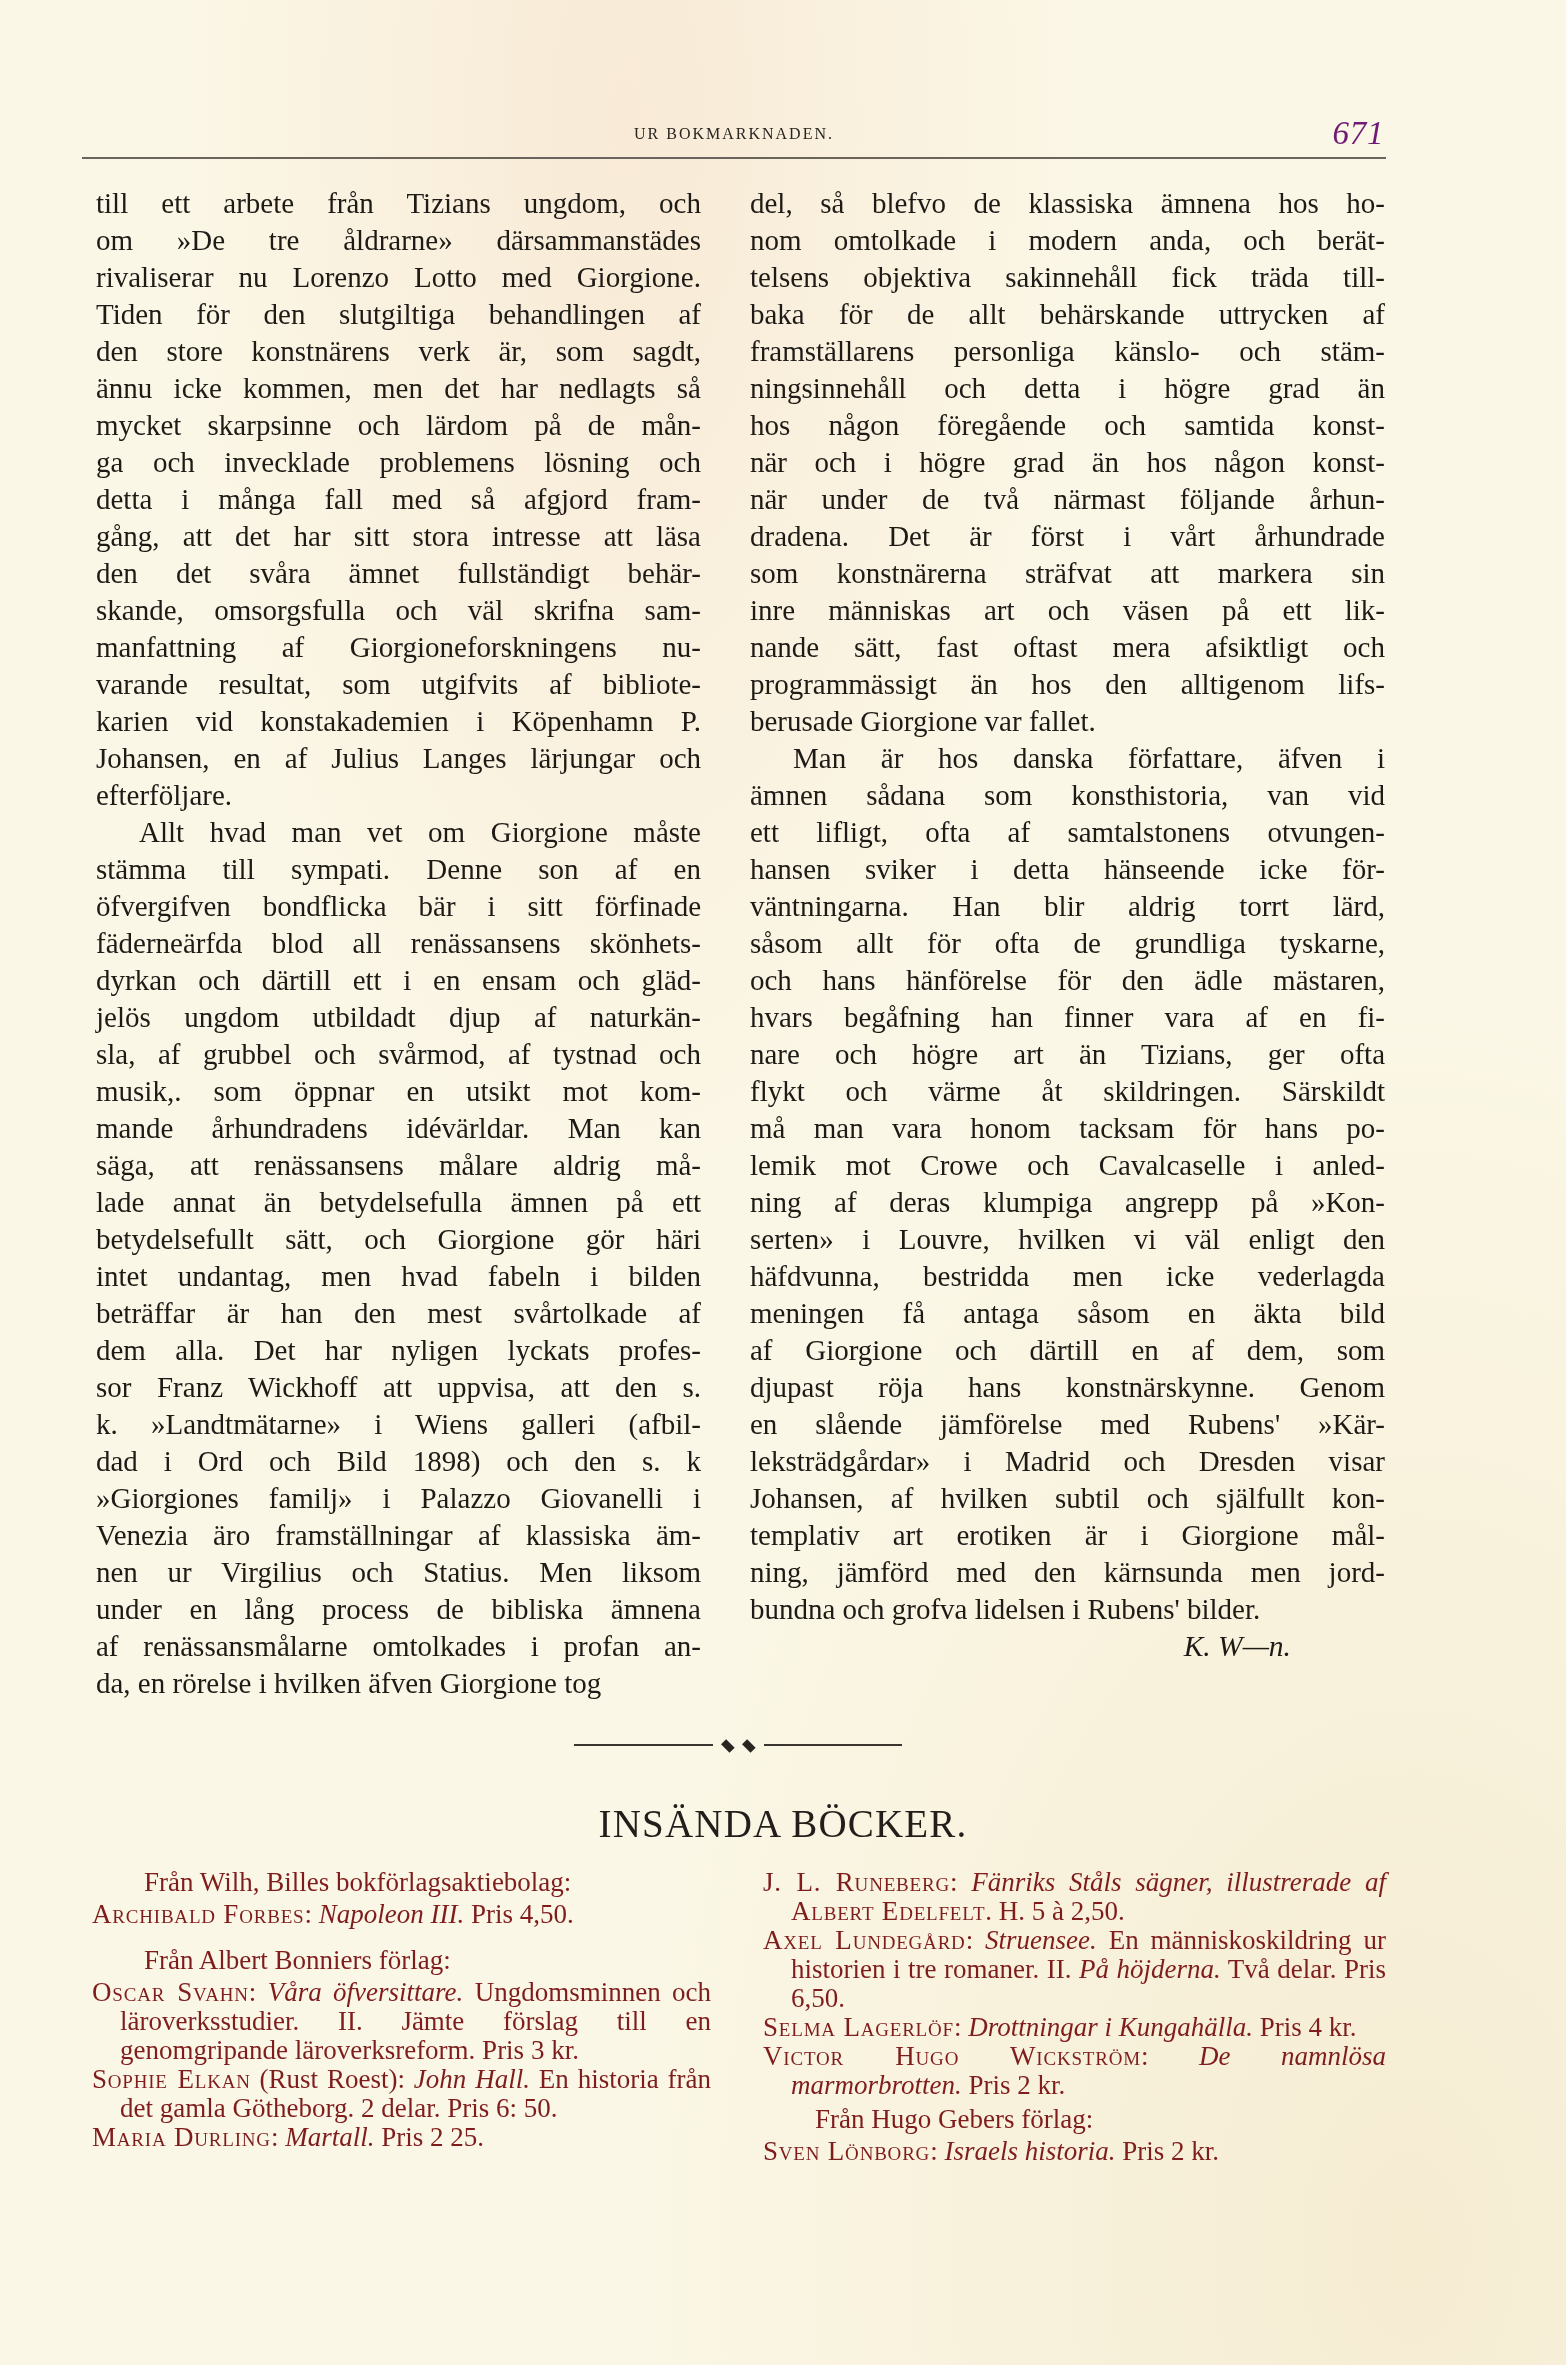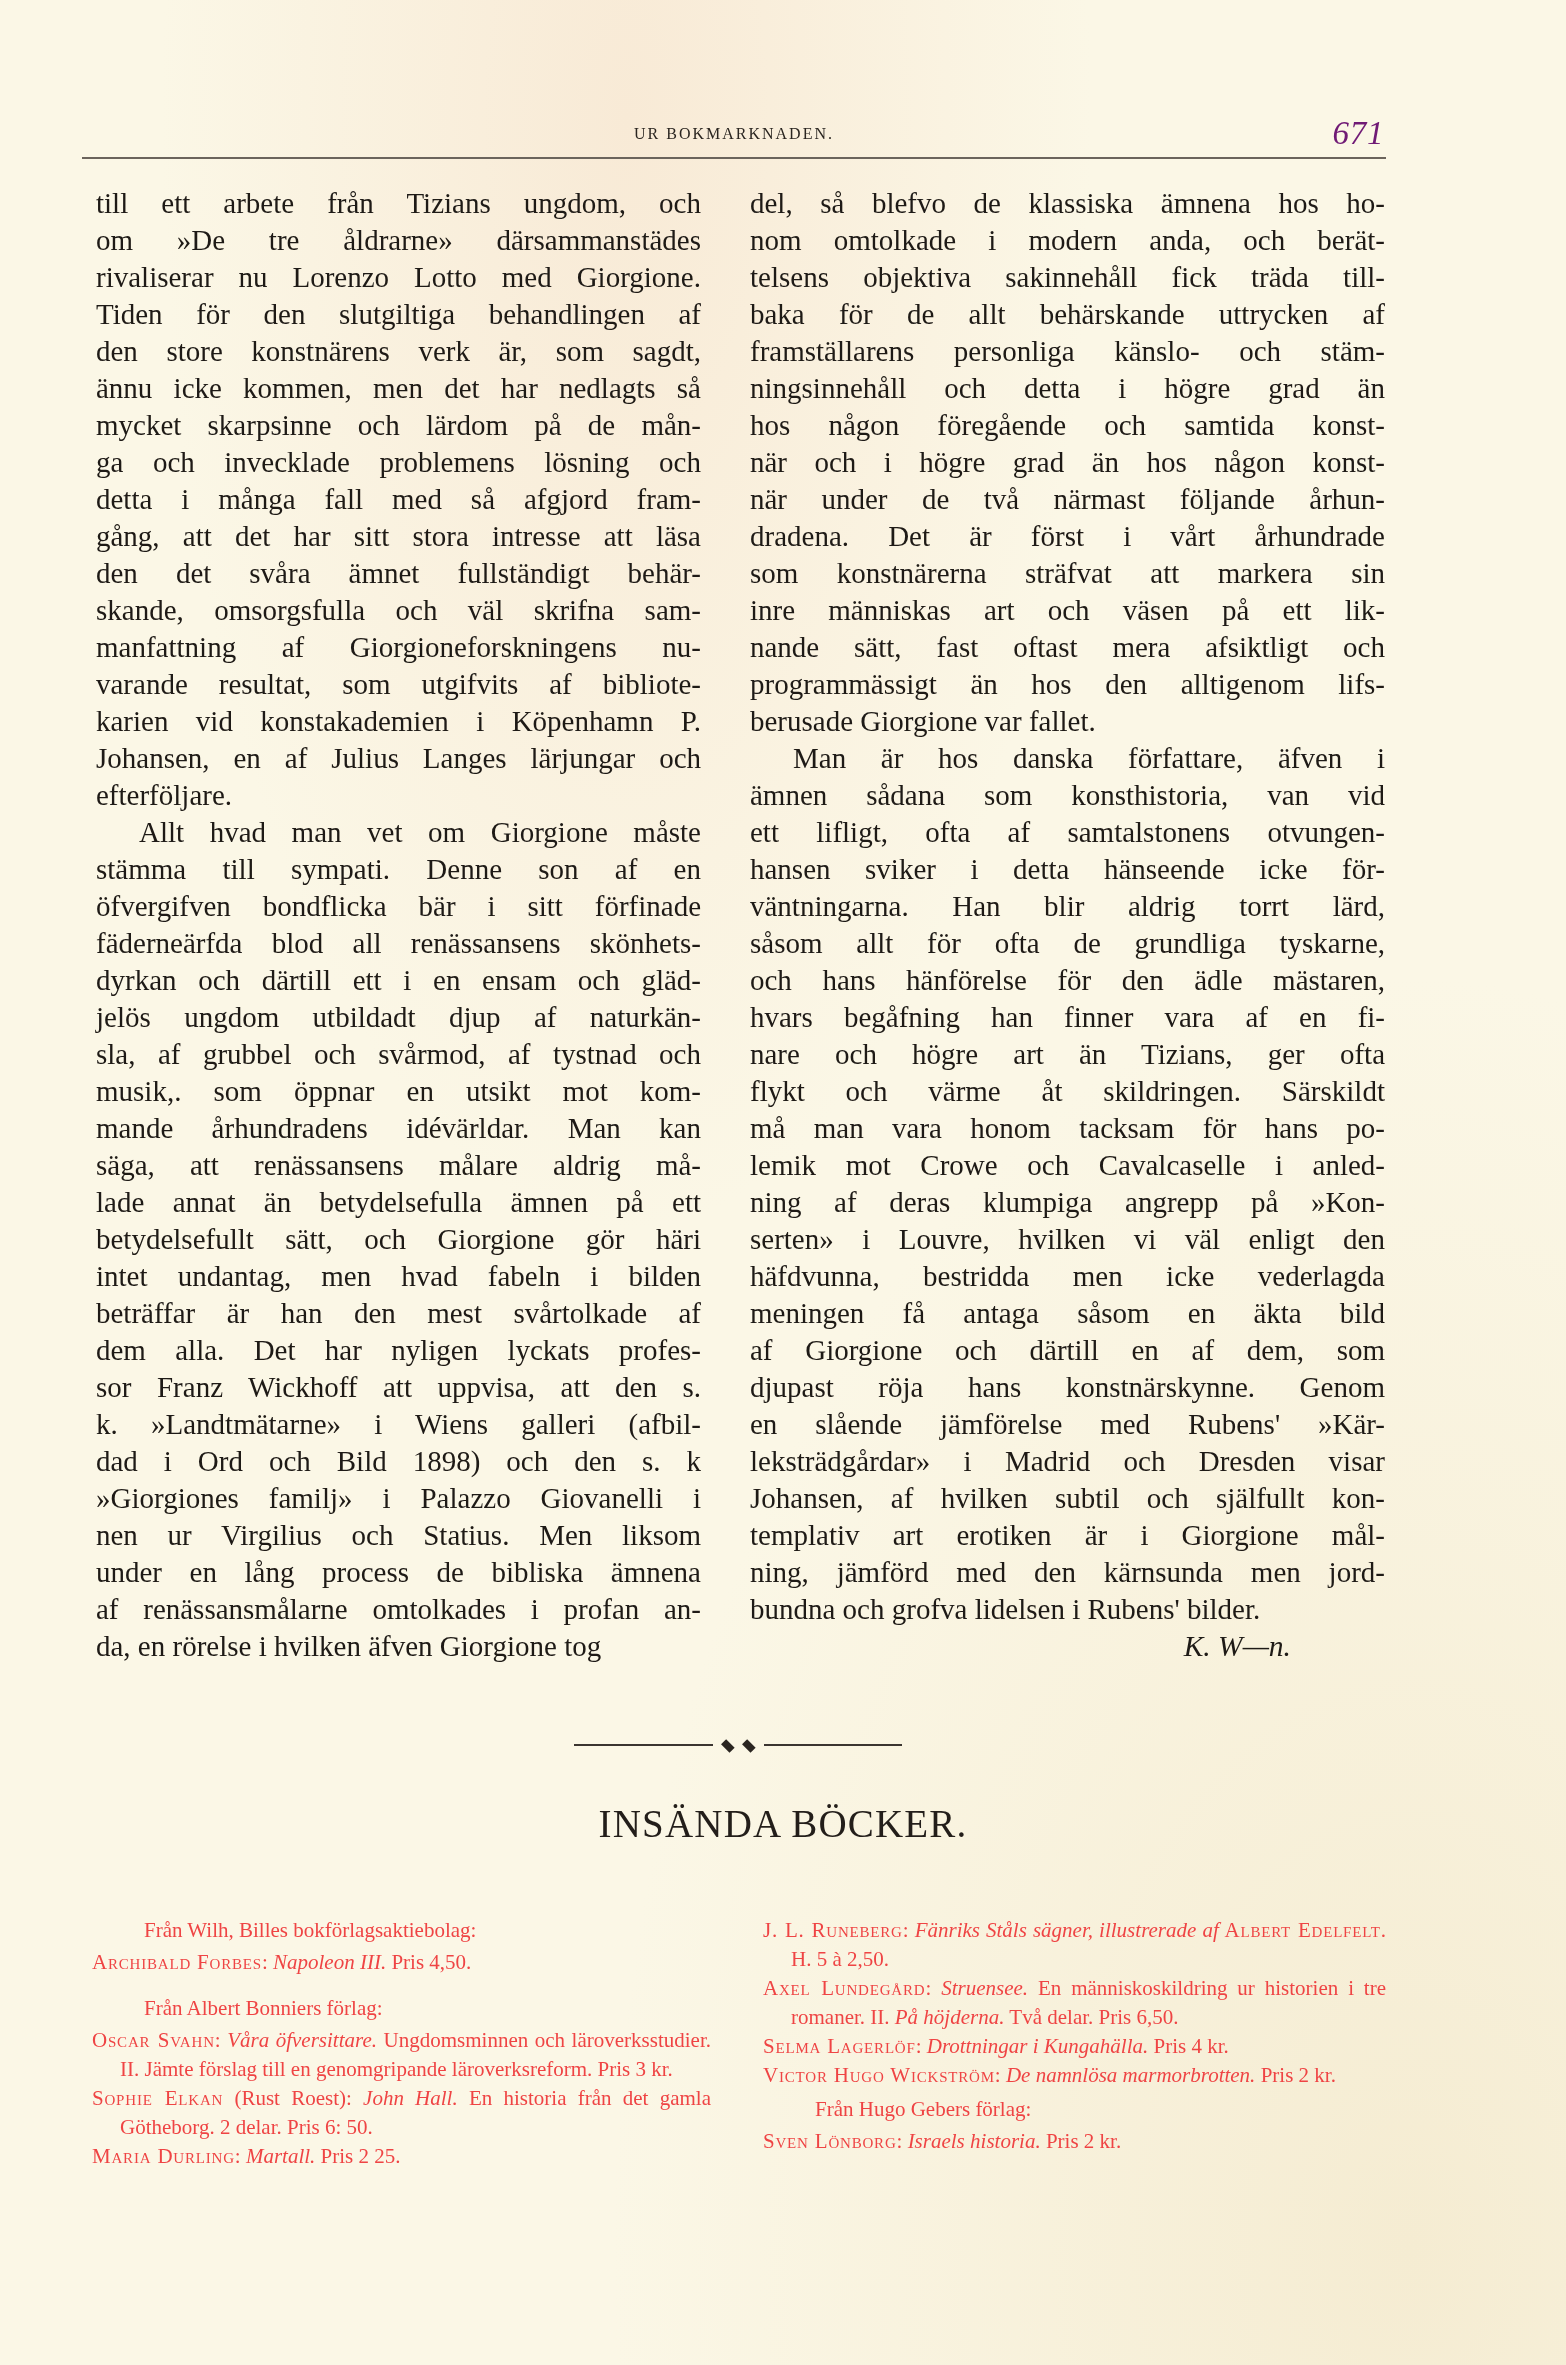--- a/index.html
+++ b/index.html
@@ -49,21 +49,21 @@
   .ornament .rule-l { left:0; width:139px; }
   .ornament .rule-r { left:190px; width:138px; }
   .ornament .diamond {
     position:absolute; top:2.5px; width:11.5px; height:11.5px; background:#2a2520; transform:rotate(45deg) scaleY(0.6);
   }
   .section-heading {
     position:absolute; left:0; width:1566px; top:1801px; text-align:center;
     font-size:39px; letter-spacing:1.2px; color:#231e1a;
   }
   .books {
-    position:absolute; top:1916px; font-size:21px; line-height:29px; color:#ef4444;
+    position:absolute; top:1868px; font-size:27px; line-height:29px; color:#7f1d1d;
   }
   .books.left { left:92px; width:619px; }
   .books.right { left:763px; width:623px; }
   .publisher { display:block; padding-left:52px; margin-top:4.9px; margin-bottom:3.3px; }
   .publisher.first { margin-top:0; }
   .entry { display:block; padding-left:28px; text-indent:-28px; text-align:justify; }
   .author { font-variant:small-caps; letter-spacing:0.8px; }
   .title { font-style:italic; }
   .gap { display:block; height:11.5px; }
 </style>
@@ -106,20 +106,21 @@
     <span class="line">säga, att renässansens målare aldrig må-</span>
     <span class="line">lade annat än betydelsefulla ämnen på ett</span>
     <span class="line">betydelsefullt sätt, och Giorgione gör häri</span>
     <span class="line">intet undantag, men hvad fabeln i bilden</span>
     <span class="line">beträffar är han den mest svårtolkade af</span>
     <span class="line">dem alla. Det har nyligen lyckats profes-</span>
     <span class="line">sor Franz Wickhoff att uppvisa, att den s.</span>
     <span class="line">k. »Landtmätarne» i Wiens galleri (afbil-</span>
     <span class="line">dad i Ord och Bild 1898) och den s. k</span>
     <span class="line">»Giorgiones familj» i Palazzo Giovanelli i</span>
+    <span class="line">Venezia äro framställningar af klassiska äm-</span>
     <span class="line">nen ur Virgilius och Statius. Men liksom</span>
     <span class="line">under en lång process de bibliska ämnena</span>
     <span class="line">af renässansmålarne omtolkades i profan an-</span>
     <span class="line last">da, en rörelse i hvilken äfven Giorgione tog</span>
   </div>
 <div class="col right" id="col-right">
     <span class="line">del, så blefvo de klassiska ämnena hos ho-</span>
     <span class="line">nom omtolkade i modern anda, och berät-</span>
     <span class="line">telsens objektiva sakinnehåll fick träda till-</span>
     <span class="line">baka för de allt behärskande uttrycken af</span>

